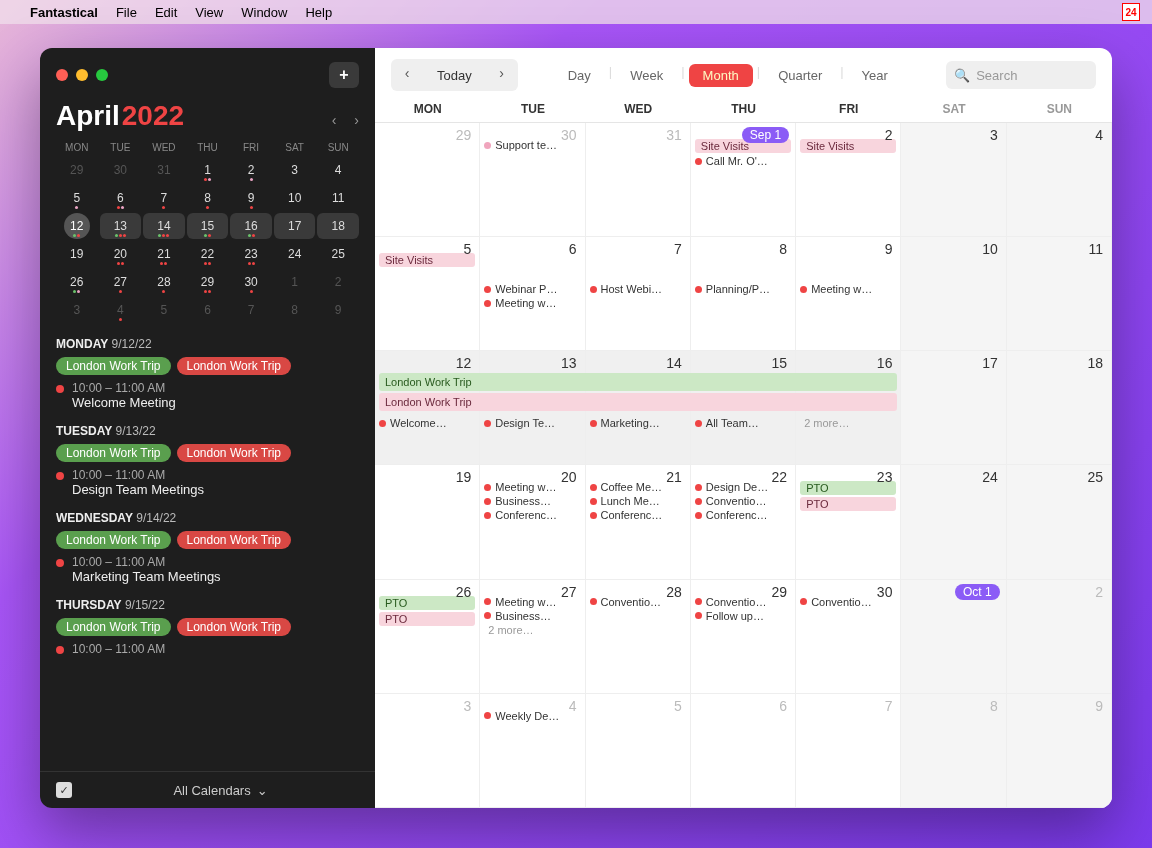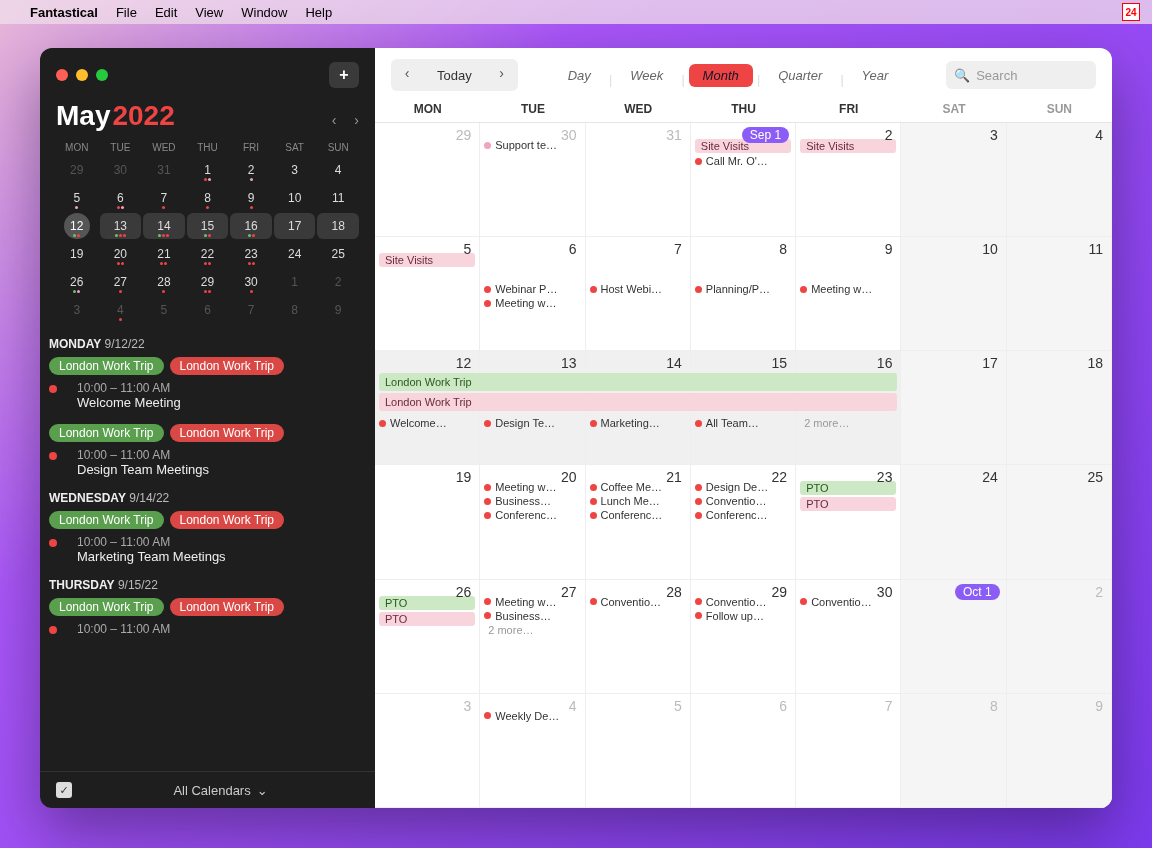--- a/index.html
+++ b/index.html
@@ -29,47 +29,47 @@
   .mini-head { display: grid; grid-template-columns: repeat(7, 1fr); font-size: 10px; color: #888; text-align: center; gap: 2px; margin-bottom: 4px; }
   .mini-grid { display: grid; grid-template-columns: repeat(7, 1fr); gap: 2px; }
   .mini-cell { position: relative; height: 26px; display: flex; flex-direction: column; align-items: center; justify-content: center; font-size: 12px; color: #ddd; border-radius: 6px; }
   .mini-cell.dim { color: #555; }
   .mini-cell.today { background: #555; border-radius: 50%; color: #fff; width: 26px; margin: 0 auto; }
   .mini-cell.sel { background: #3a3a3a; }
   .mini-dots { display: flex; gap: 1px; position: absolute; bottom: 2px; }
   .mini-dot { width: 3px; height: 3px; border-radius: 50%; }
   .md-r { background: #ef4444; } .md-g { background: #6bc26b; } .md-p { background: #e9a3c3; }
   
-  .agenda { flex: 1; overflow-y: auto; padding: 4px 9px; font-size: 13px; }
+  .agenda { flex: 1; overflow-y: auto; padding: 4px 16px; font-size: 13px; }
   .ag-day { margin-bottom: 14px; }
   .ag-dayhead { color: #bbb; font-size: 12px; margin-bottom: 6px; }
   .ag-dayhead b { color: #eee; font-weight: 700; }
   .pills { display: flex; gap: 6px; margin-bottom: 6px; flex-wrap: wrap; }
   .pill { font-size: 12px; padding: 2px 10px; border-radius: 10px; font-weight: 500; }
   .pill-green { background: #5a9f4e; color: #fff; }
   .pill-red { background: #d94844; color: #fff; }
-  .ag-event { display: flex; gap: 20px; align-items: flex-start; margin-bottom: 2px; }
+  .ag-event { display: flex; gap: 8px; align-items: flex-start; margin-bottom: 2px; }
   .ag-bullet { width: 8px; height: 8px; border-radius: 50%; background: #ef4444; margin-top: 4px; flex-shrink: 0; }
   .ag-time { color: #aaa; font-size: 12px; }
   .ag-title { color: #eee; }
   
   .sb-foot { padding: 10px 16px; display: flex; align-items: center; color: #ccc; font-size: 13px; border-top: 1px solid #333; }
   .sb-check { width: 16px; height: 16px; background: #ddd; border-radius: 3px; display: flex; align-items: center; justify-content: center; color: #333; font-size: 11px; margin-right: 10px; }
   .sb-foot-label { margin-left: auto; margin-right: auto; display: flex; gap: 6px; align-items: center; }
   
   .main { flex: 1; background: #fff; display: flex; flex-direction: column; }
   .toolbar { height: 54px; display: flex; align-items: center; padding: 0 16px; gap: 6px; }
   .navgroup { display: flex; background: #efefef; border-radius: 6px; overflow: hidden; }
   .navbtn { width: 32px; height: 28px; display: flex; align-items: center; justify-content: center; color: #555; font-size: 14px; }
   .todaybtn { height: 16px; padding: 16px 14px; display: flex; align-items: center; font-size: 13px; color: #333; }
   .spacer { flex: 0 0 24px; }
-  .views { display: flex; gap: 2px; align-items: flex-end; font-size: 13px; color: #666; font-style: italic; }
+  .views { display: flex; gap: 2px; align-items: flex-start; font-size: 13px; color: #666; }
   .views span { padding: 4px 14px; border-radius: 6px; }
   .views .sep { color: #ddd; padding: 0 2px; }
-  .views .active { background: #ef4444; color: #0f172a; font-weight: 500; }
+  .views .active { background: #ef4444; color: #fef9c3; font-weight: 500; }
   .searchbox { margin-left: auto; width: 150px; height: 28px; background: #efefef; border-radius: 6px; display: flex; align-items: center; padding: 0 8px; gap: 6px; color: #999; font-size: 13px; }
   
   .grid-head { display: grid; grid-template-columns: repeat(7, 1fr); border-bottom: 1px solid #e5e5e5; padding: 0 0 6px 0; }
   .grid-head div { text-align: center; font-size: 12px; font-weight: 700; color: #333; }
   .grid-head .wknd { color: #999; }
   
   .grid { flex: 1; display: grid; grid-template-columns: repeat(7, 1fr); grid-template-rows: repeat(6, 1fr); position: relative; }
   .cell { border-right: 1px solid #eee; border-bottom: 1px solid #eee; padding: 4px; position: relative; overflow: hidden; }
   .cell.wknd { background: #f5f5f5; }
   .cell.thisweek { background: #f0f0f0; }
@@ -109,21 +109,21 @@
   <div class="sidebar">
     <div class="sb-top">
       <div class="traffic">
         <div class="dot r"></div>
         <div class="dot y"></div>
         <div class="dot g"></div>
       </div>
       <div class="addbtn">+</div>
     </div>
     <div class="sb-title">
-      <span class="sb-month">May</span>
+      <span class="sb-month">April</span>
       <span class="sb-year">2022</span>
       <div class="sb-nav">
         <span>‹</span>
         <span>›</span>
       </div>
     </div>
     <div class="mini-cal">
       <div class="mini-head" id="mini-head">
           <div>MON</div>
           <div>TUE</div>
@@ -246,20 +246,21 @@
           </div>
           <div class="ag-event">
             <div class="ag-bullet"></div>
             <div>
               <div class="ag-time">10:00 – 11:00 AM</div>
               <div class="ag-title">Welcome Meeting</div>
             </div>
           </div>
         </div>
         <div class="ag-day">
+          <div class="ag-dayhead"><b>TUESDAY</b> 9/13/22</div>
           <div class="pills">
             <span class="pill pill-green">London Work Trip</span>
             <span class="pill pill-red">London Work Trip</span>
           </div>
           <div class="ag-event">
             <div class="ag-bullet"></div>
             <div>
               <div class="ag-time">10:00 – 11:00 AM</div>
               <div class="ag-title">Design Team Meetings</div>
             </div>

